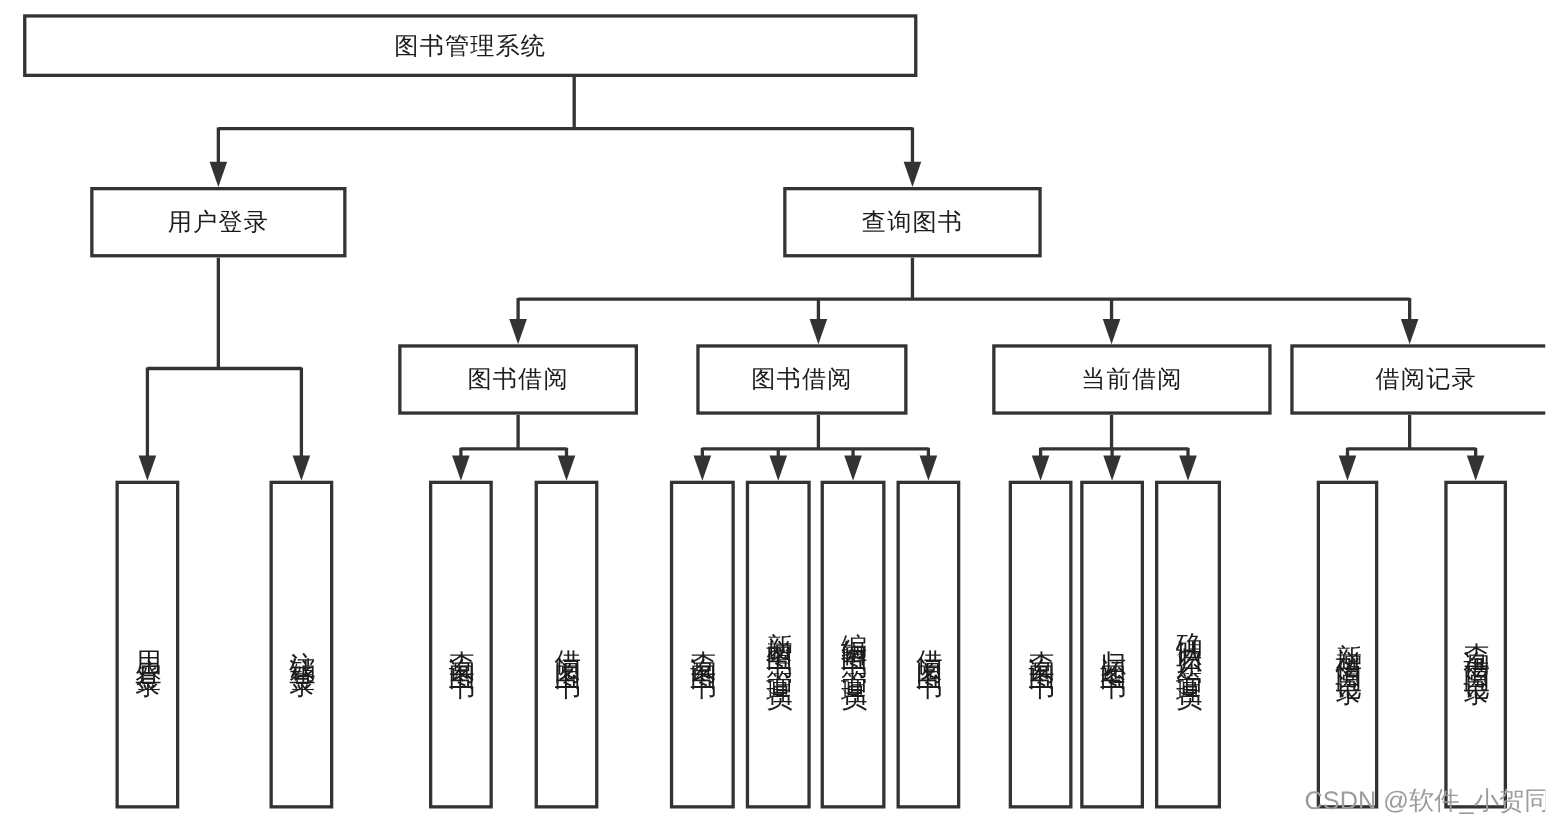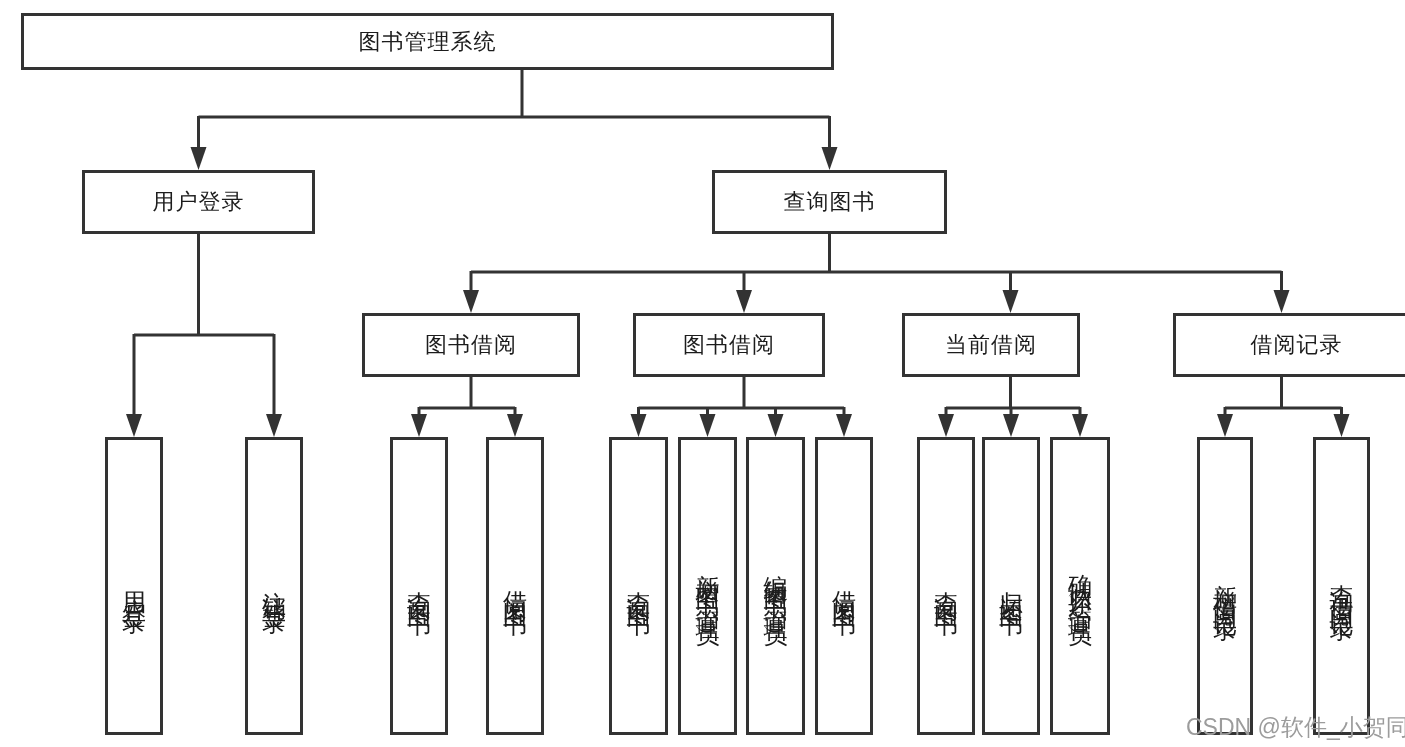--- a/index.html
+++ b/index.html
@@ -106,21 +106,21 @@
     </g>
   </svg>
 
   <div class="node h-node" style="left:21px;top:13px;width:813px;height:57px">图书管理系统</div>
 
   <div class="node h-node" style="left:82px;top:170px;width:233px;height:64px">用户登录</div>
   <div class="node h-node" style="left:712px;top:170px;width:235px;height:64px">查询图书</div>
 
   <div class="node h-node" style="left:362px;top:313px;width:218px;height:64px">图书借阅</div>
   <div class="node h-node" style="left:633px;top:313px;width:192px;height:64px">图书借阅</div>
-  <div class="node h-node" style="left:902px;top:313px;width:178px;height:64px">当前借阅</div>
+  <div class="node h-node" style="left:902px;top:313px;width:254px;height:64px">当前借阅</div>
   <div class="node h-node" style="left:1173px;top:313px;width:247px;height:64px">借阅记录</div>
 
   <div class="node v-node" style="left:105px;top:437px;width:58px;height:298px">
     <span class="v-text">用户登录</span>
   </div>
   <div class="node v-node" style="left:245px;top:437px;width:58px;height:298px">
     <span class="v-text">注销登录</span>
   </div>
 
   <div class="node v-node" style="left:390px;top:437px;width:58px;height:298px">

